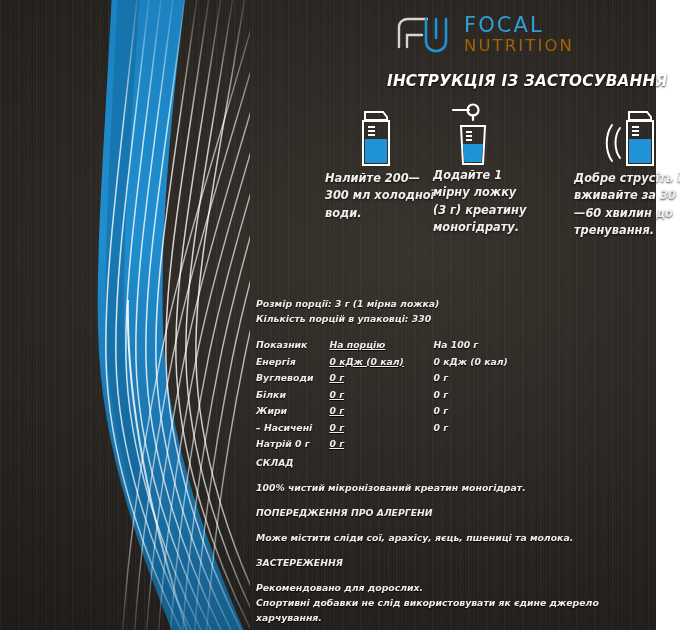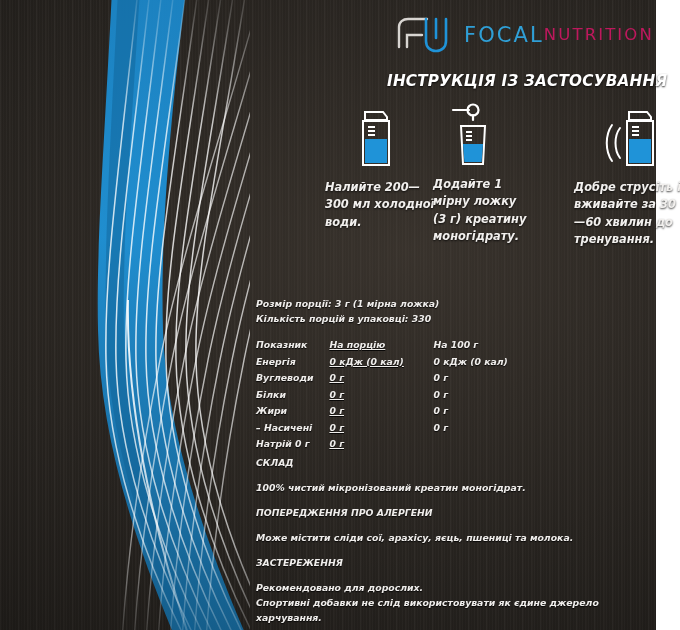--- a/index.html
+++ b/index.html
@@ -23,33 +23,33 @@
   #panel .vign{position:absolute;inset:0;
     background:radial-gradient(130% 95% at 62% 40%, rgba(70,62,54,.55) 0%, rgba(26,23,20,.25) 55%, rgba(10,9,8,.62) 100%);}
 
   
   #art{position:absolute;left:0;top:0;width:250px;height:630px;}
   #art svg{display:block;}
 
   
   #logo{position:absolute;left:395px;top:14px;display:flex;align-items:center;gap:9px;}
   #logo .mark{width:60px;height:42px;}
-  #logo .wordmark{display:flex;flex-direction:row;line-height:1;}
+  #logo .wordmark{display:flex;flex-direction:column;line-height:1;}
   .w-focal{font-size:21px;letter-spacing:2.1px;color:#2f9fd6;font-weight:400;}
-  .w-nutr{font-size:16.5px;letter-spacing:2.1px;color:#be185d;font-weight:400;margin-top:2px;text-align:center;}
+  .w-nutr{font-size:16.5px;letter-spacing:2.1px;color:#a16207;font-weight:400;margin-top:2px;text-align:center;}
 
   
   #heading{position:absolute;left:387px;top:72px;font-size:15.2px;font-weight:bold;
            font-style:italic;color:#ffffff;letter-spacing:.25px;white-space:nowrap;
            text-shadow:0 1px 2px rgba(0,0,0,.8);}
 
   
   .step{position:absolute;}
   .step .icon{height:62px;display:flex;align-items:flex-end;}
-  .step .txt{margin-top:9px;font-size:11.4px;font-weight:bold;font-style:italic;
+  .step .txt{font-size:11.4px;font-weight:bold;font-style:italic;
              color:#f2f0ee;line-height:1.52;text-shadow:0 1px 2px rgba(0,0,0,.75);}
   #step0{left:325px;top:108px;width:112px;}
   #step1{left:433px;top:105px;width:100px;}
   #step2{left:574px;top:108px;width:112px;}
   #step0 .icon,#step2 .icon{justify-content:flex-start;padding-left:28px;}
   #step1 .icon{justify-content:flex-start;padding-left:14px;}
 
   
   #body{position:absolute;left:256px;top:296px;width:400px;
         font-size:9.3px;font-weight:bold;font-style:italic;color:#f0eeec;

